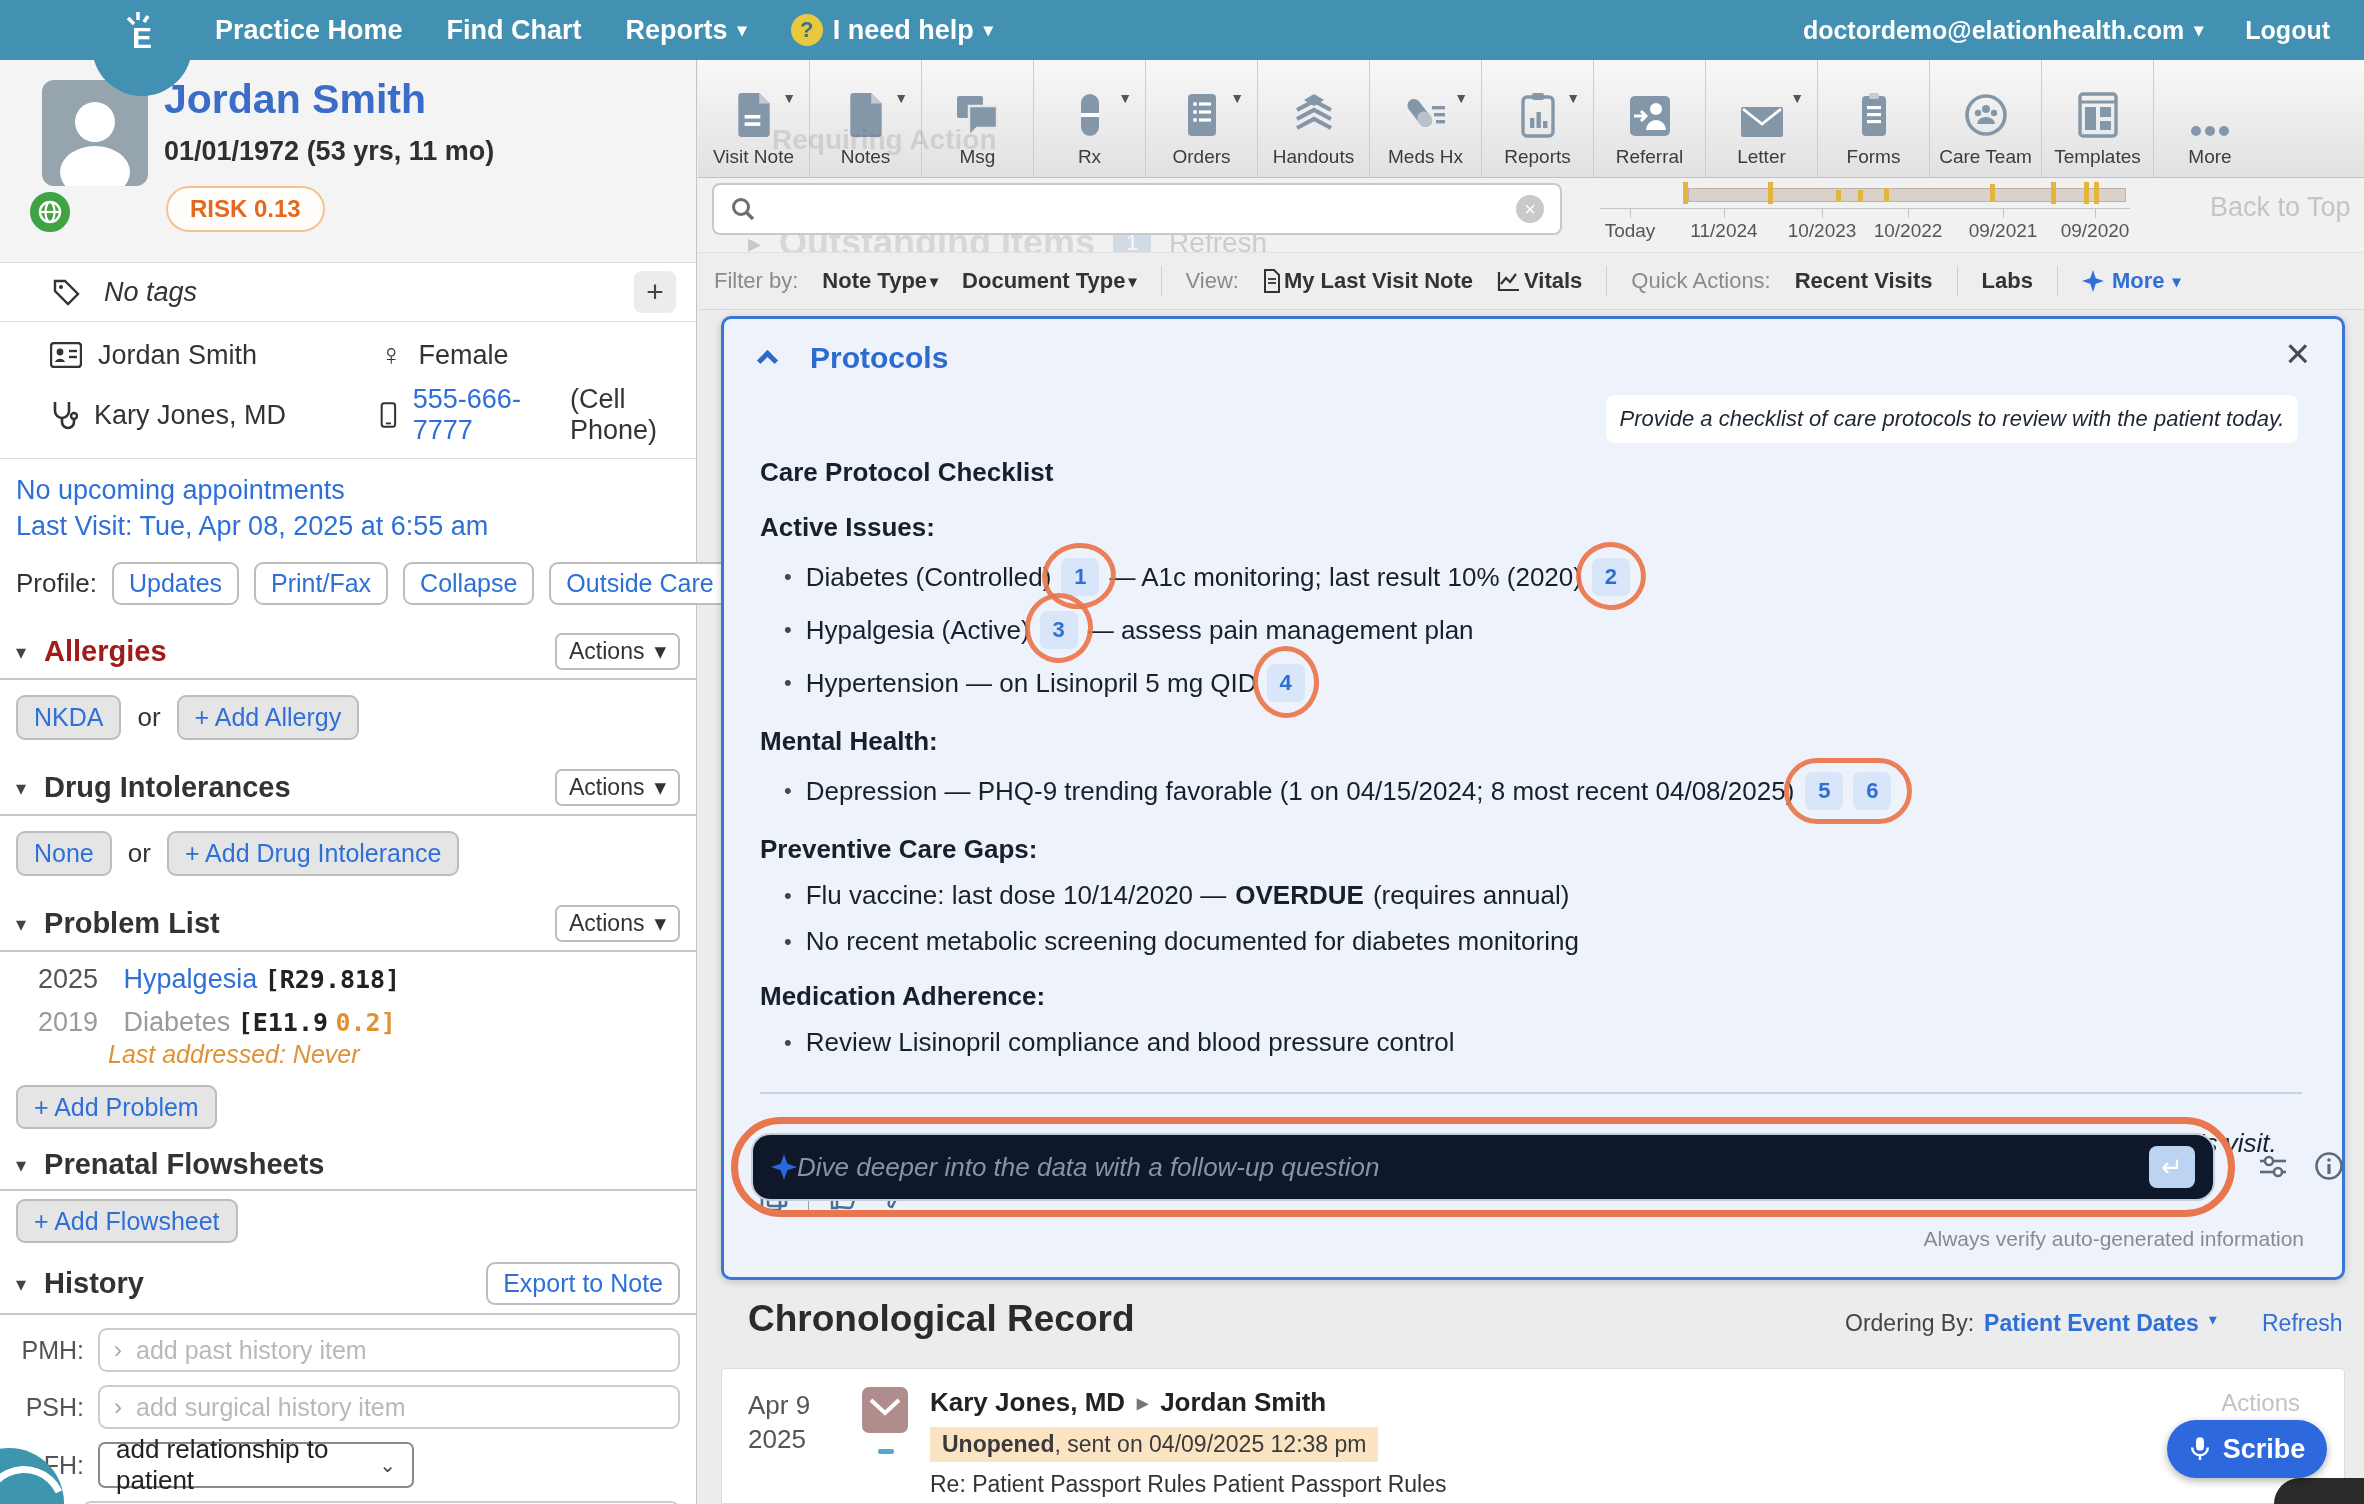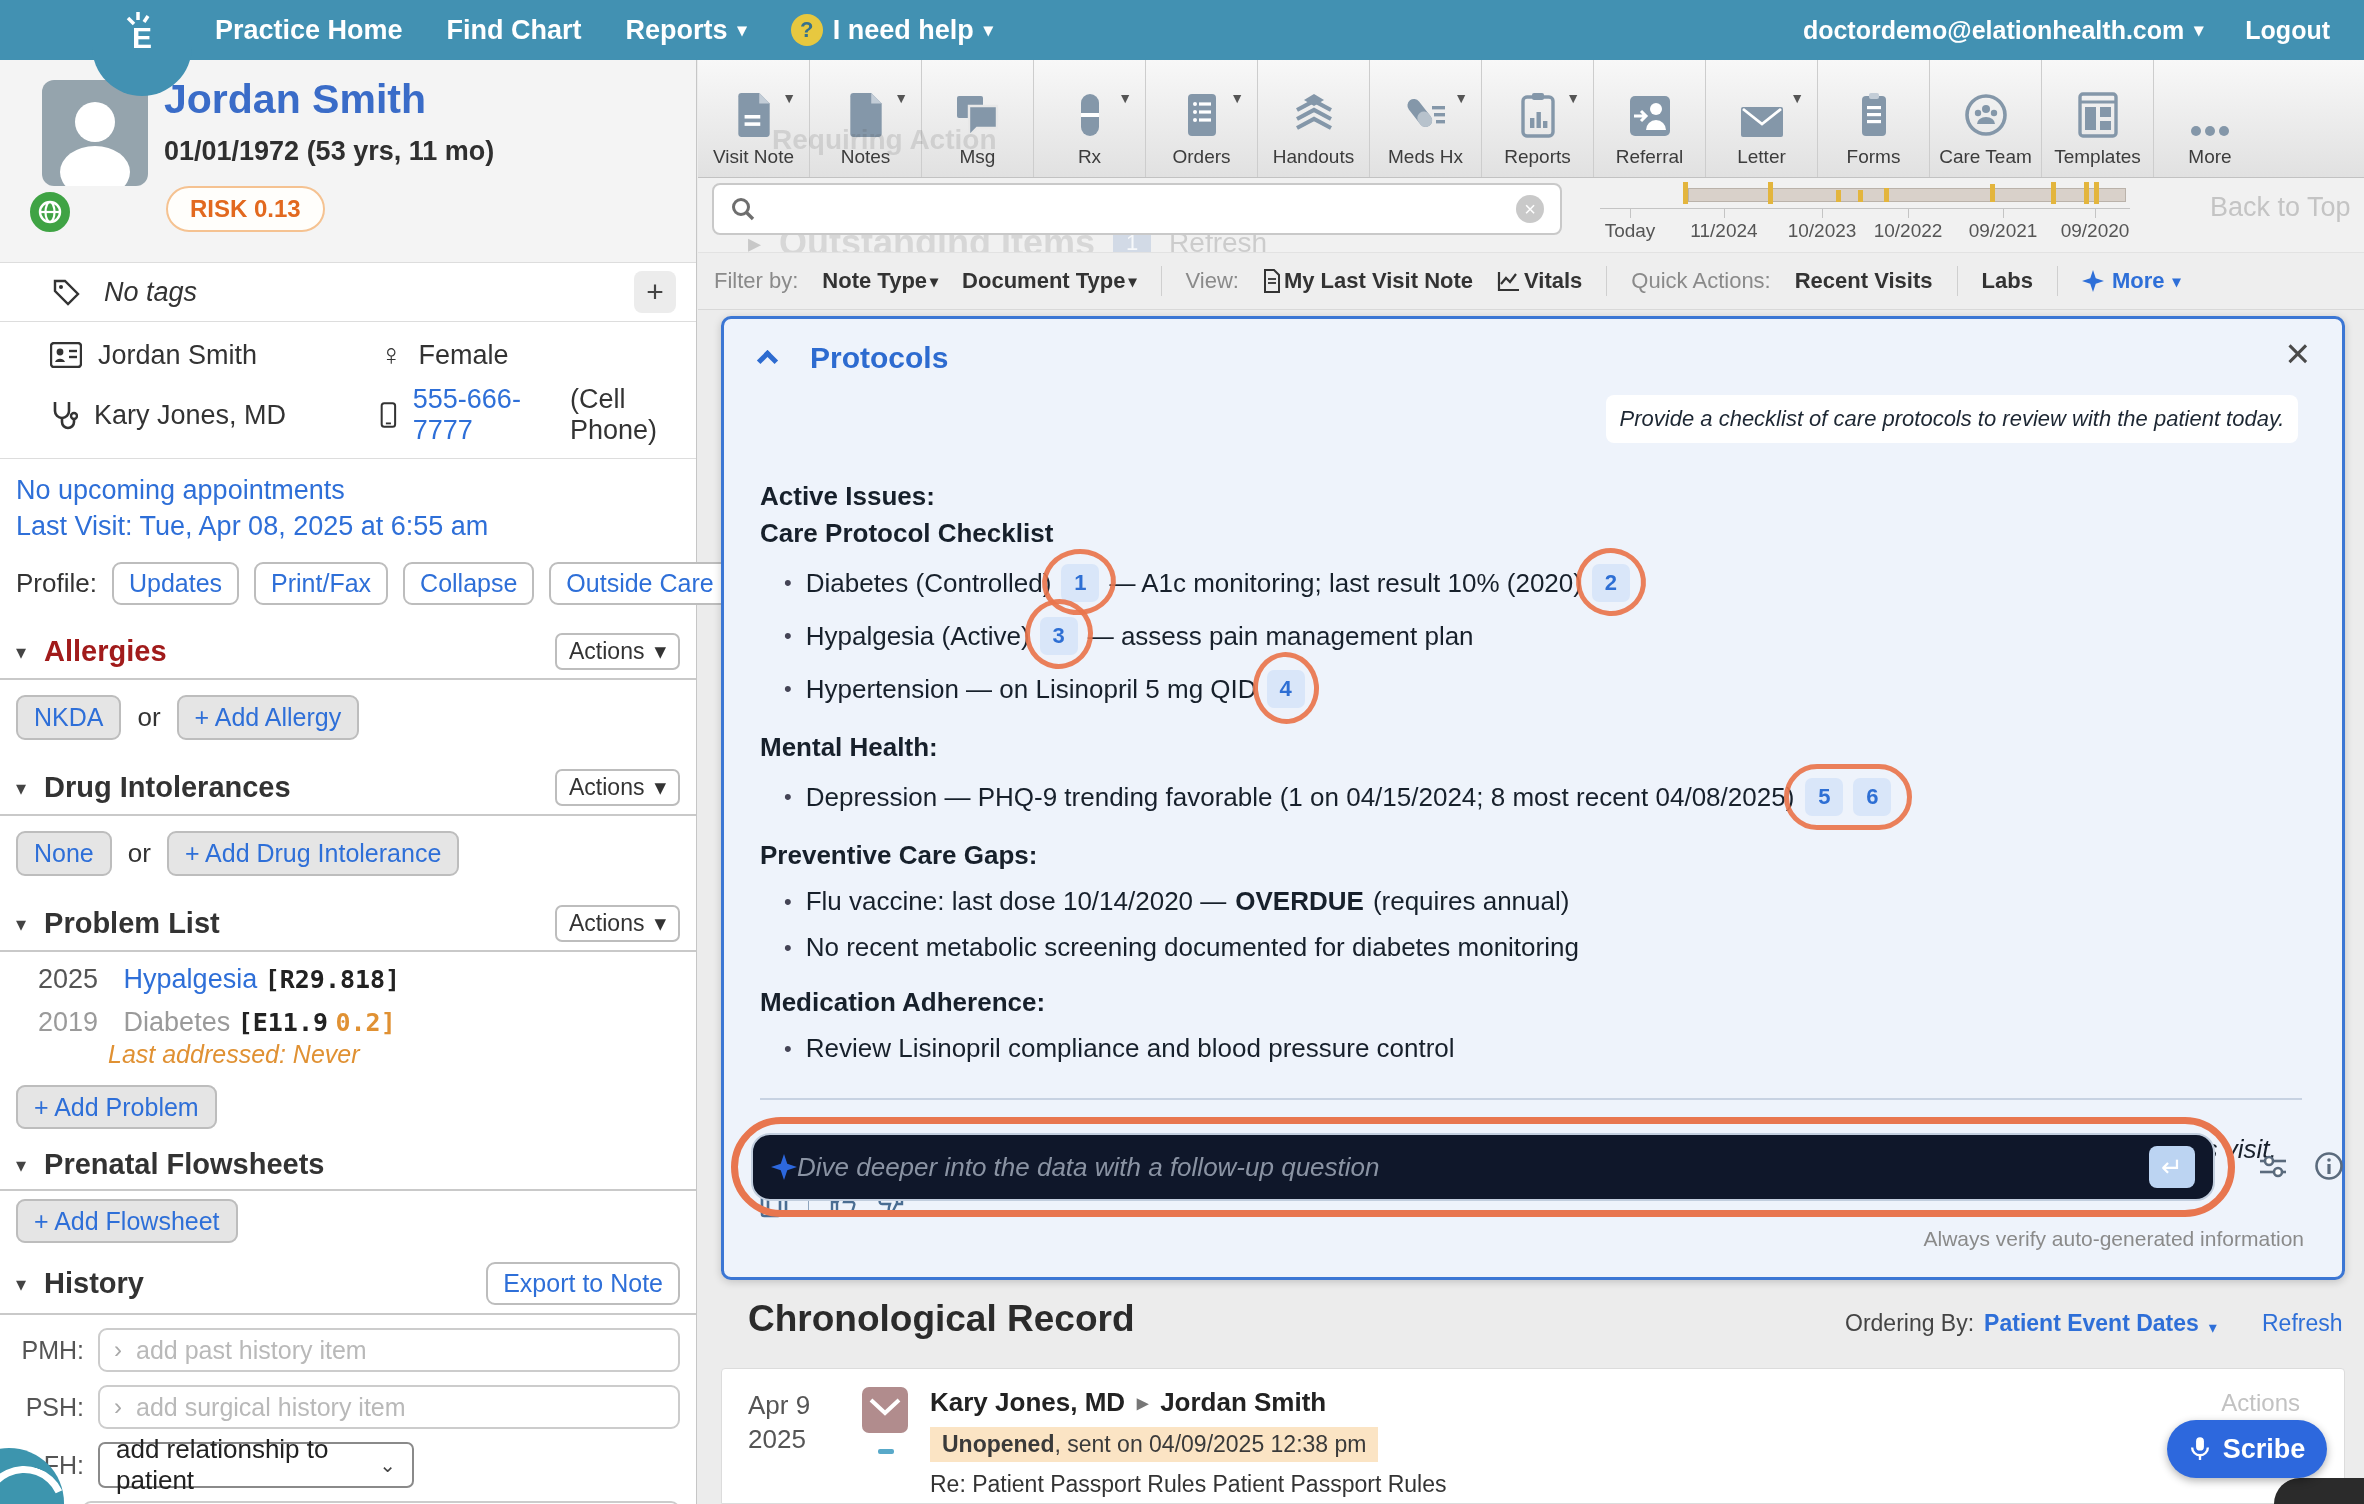--- a/index.html
+++ b/index.html
@@ -120,21 +120,21 @@
   .fb-div { width:1px; height:28px; background:#8ea4bd; }
   .followup-wrap { position:absolute; left:7px; top:798px; width:1504px; height:100px; border:7px solid #e8764f; border-radius:52px; padding:9px 13px; z-index:4; }
   .followup-input { width:100%; height:100%; background:#0f172a; border:2px solid #c2cede; border-radius:19px; display:flex; align-items:center; padding:0 18px; gap:0; cursor:text; }
   .followup-ph { font-style:italic; font-size:26px; color:#8a93a3; }
   .send-btn { margin-left:auto; width:46px; height:42px; background:#bcd4f2; border-radius:8px; color:#fff; font-size:26px; display:flex; align-items:center; justify-content:center; cursor:pointer; }
   .side-icons { position:absolute; left:1534px; top:832px; display:flex; gap:26px; align-items:center; }
   .proto-disclaimer { position:absolute; right:38px; top:908px; font-size:21px; color:#8a8a8a; }
 
   
   #chrono-title { position:absolute; left:748px; top:1298px; font-size:37px; font-weight:600; color:#2b2b2b; z-index:15; }
-  #ordering { position:absolute; left:1845px; top:1310px; font-size:23px; color:#444; display:flex; gap:10px; align-items:flex-end; z-index:15; }
+  #ordering { position:absolute; left:1845px; top:1310px; font-size:23px; color:#444; display:flex; gap:10px; align-items:flex-start; z-index:15; }
   #refresh-link { position:absolute; left:2262px; top:1310px; font-size:23px; color:#2e6fd8; z-index:15; cursor:pointer; }
   #chrono-card { position:absolute; left:721px; top:1368px; width:1624px; height:136px; background:#fff; border:1px solid #dcdcdc; border-radius:4px 4px 0 0; z-index:15; }
   .cc-date { position:absolute; left:26px; top:20px; font-size:26px; color:#555; line-height:1.3; }
   .cc-env { position:absolute; left:140px; top:18px; width:46px; height:46px; background:#b18c8d; border-radius:7px; display:flex; align-items:center; justify-content:center; }
   .cc-dash { position:absolute; left:156px; top:80px; width:16px; height:5px; background:#58a9c9; border-radius:2px; }
   .cc-from { position:absolute; left:208px; top:18px; font-size:26px; font-weight:700; color:#222; display:flex; align-items:center; gap:12px; }
   .cc-arrow { color:#777; font-size:22px; }
   .cc-status { position:absolute; left:208px; top:58px; background:#fbe4c4; padding:4px 12px; font-size:23px; color:#3a3a3a; }
   .cc-subject { position:absolute; left:208px; top:102px; font-size:23px; color:#333; }
   .cc-actions { position:absolute; right:44px; top:20px; font-size:24px; color:#c2c2c2; }
@@ -604,23 +604,23 @@
 
   <div id="protocols">
     <div class="proto-head">
       <span class="chev-up"></span>
       <span class="proto-title">Protocols</span>
       <span class="proto-close">×</span>
     </div>
     <div class="prompt-box">Provide a checklist of care protocols to review with the patient today.</div>
 
     <div class="proto-body">
+      <div class="proto-h" style="margin-top:0;">Care Protocol Checklist</div>
+
       <div class="proto-h">Active Issues:</div>
-
-      <div class="proto-h" style="margin-top:0;">Care Protocol Checklist</div>
       <div class="proto-li">
         <span class="bl">•</span>
         <span>Diabetes (Controlled)</span>
         <span class="cite">
             <span>1</span>
             <span class="ring" style="width:74px;height:66px;left:-19px;top:-15px;transform:rotate(-8deg);"></span>
           </span>
         <span>— A1c monitoring; last result 10% (2020)</span>
         <span class="cite">
             <span>2</span>

